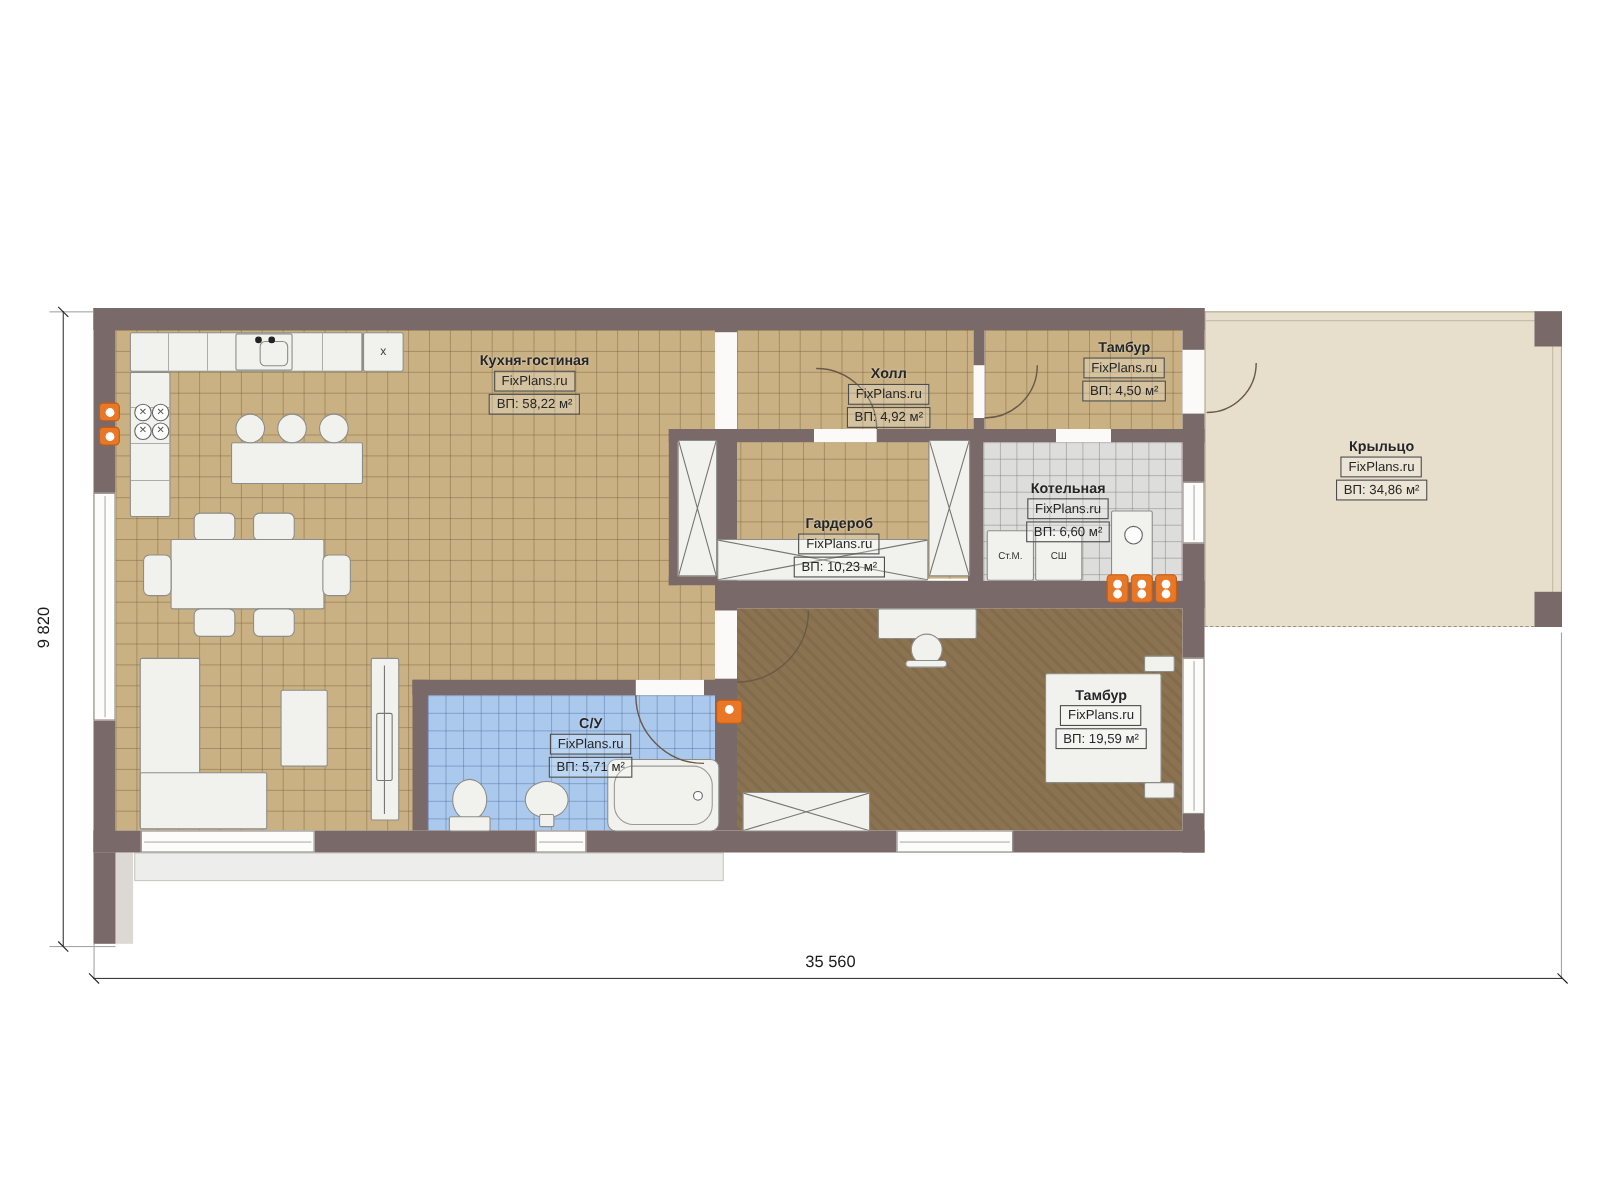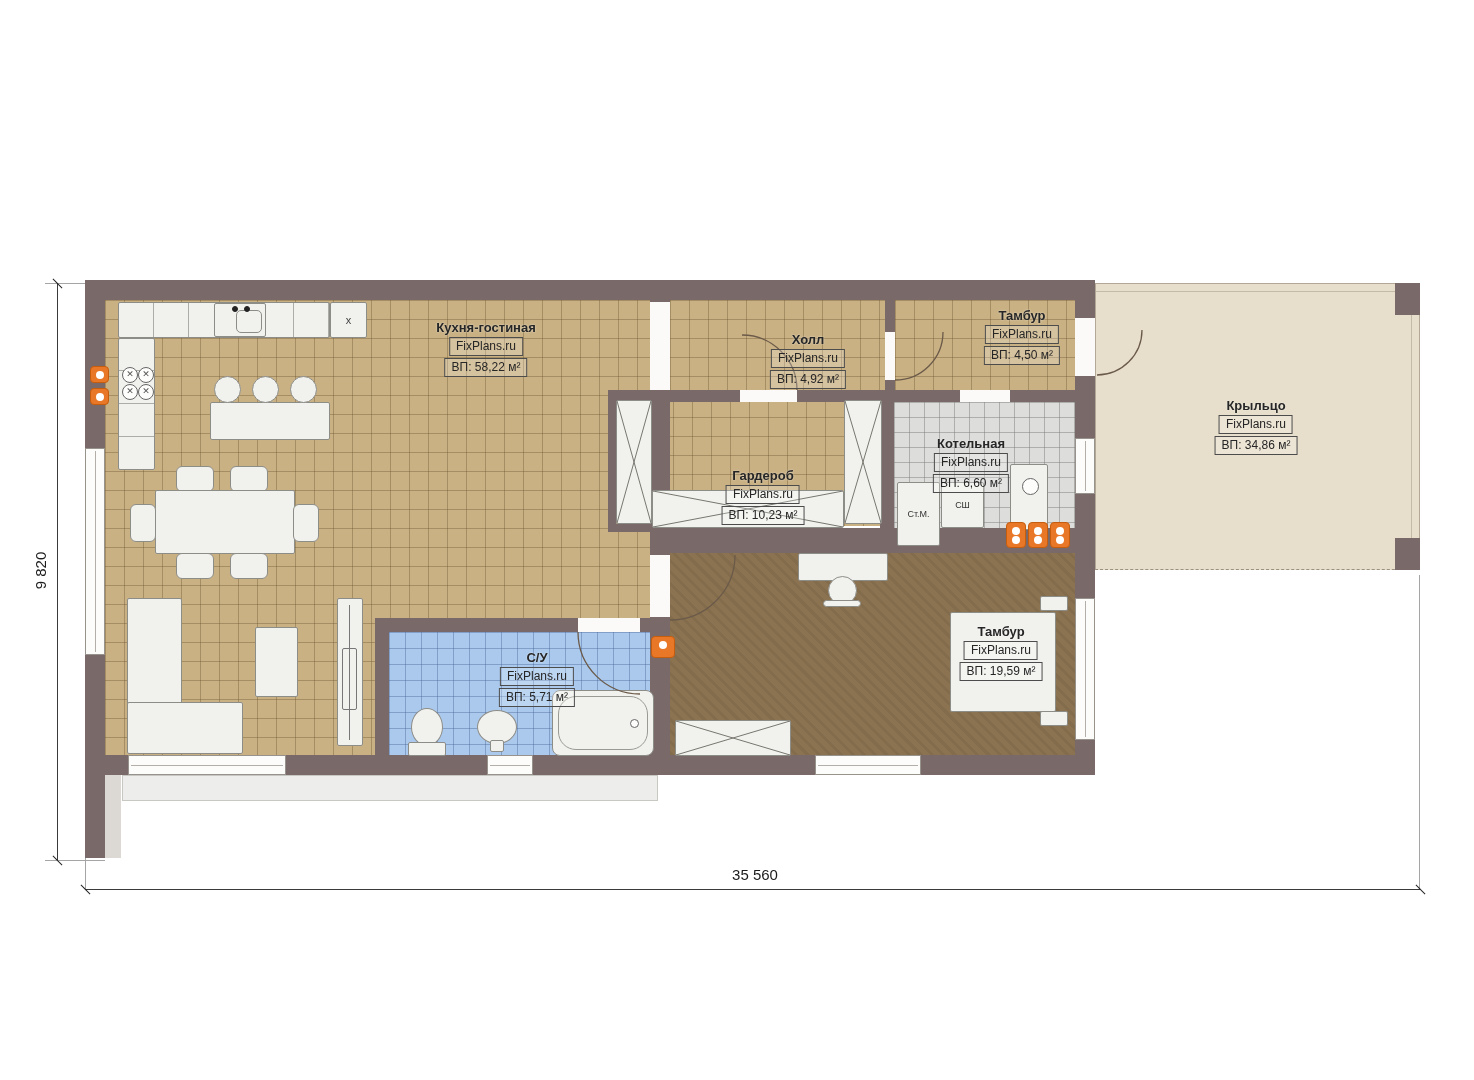--- a/index.html
+++ b/index.html
@@ -137,21 +137,21 @@
     <svg class="xsvg" viewBox="0 0 100 100" preserveAspectRatio="none">
         <path d="M0 0 L100 100 M100 0 L0 100" stroke="#77776f" stroke-width="1" fill="none" vector-effect="non-scaling-stroke"></path>
       </svg>
   </div>
   <div class="furn" style="left:652px;top:490px;width:192px;height:38px;">
     <svg class="xsvg" viewBox="0 0 100 100" preserveAspectRatio="none">
         <path d="M0 0 L100 100 M100 0 L0 100" stroke="#77776f" stroke-width="1" fill="none" vector-effect="non-scaling-stroke"></path>
       </svg>
   </div>
 
-  <div class="furn" style="left:897px;top:482px;width:43px;height:64px;">
+  <div class="furn" style="left:897px;top:482px;width:43px;height:46px;">
     <div class="appl-label">Ст.М.</div>
   </div>
   <div class="furn" style="left:941px;top:482px;width:43px;height:46px;">
     <div class="appl-label">СШ</div>
   </div>
   <div class="furn" style="left:1010px;top:464px;width:38px;height:66px;"></div>
   <div class="dot" style="left:1022px;top:478px;width:15px;height:15px;"></div>
 
   <div class="furn" style="left:798px;top:553px;width:90px;height:28px;"></div>
   <div class="furn round" style="left:828px;top:576px;width:29px;height:29px;"></div>

